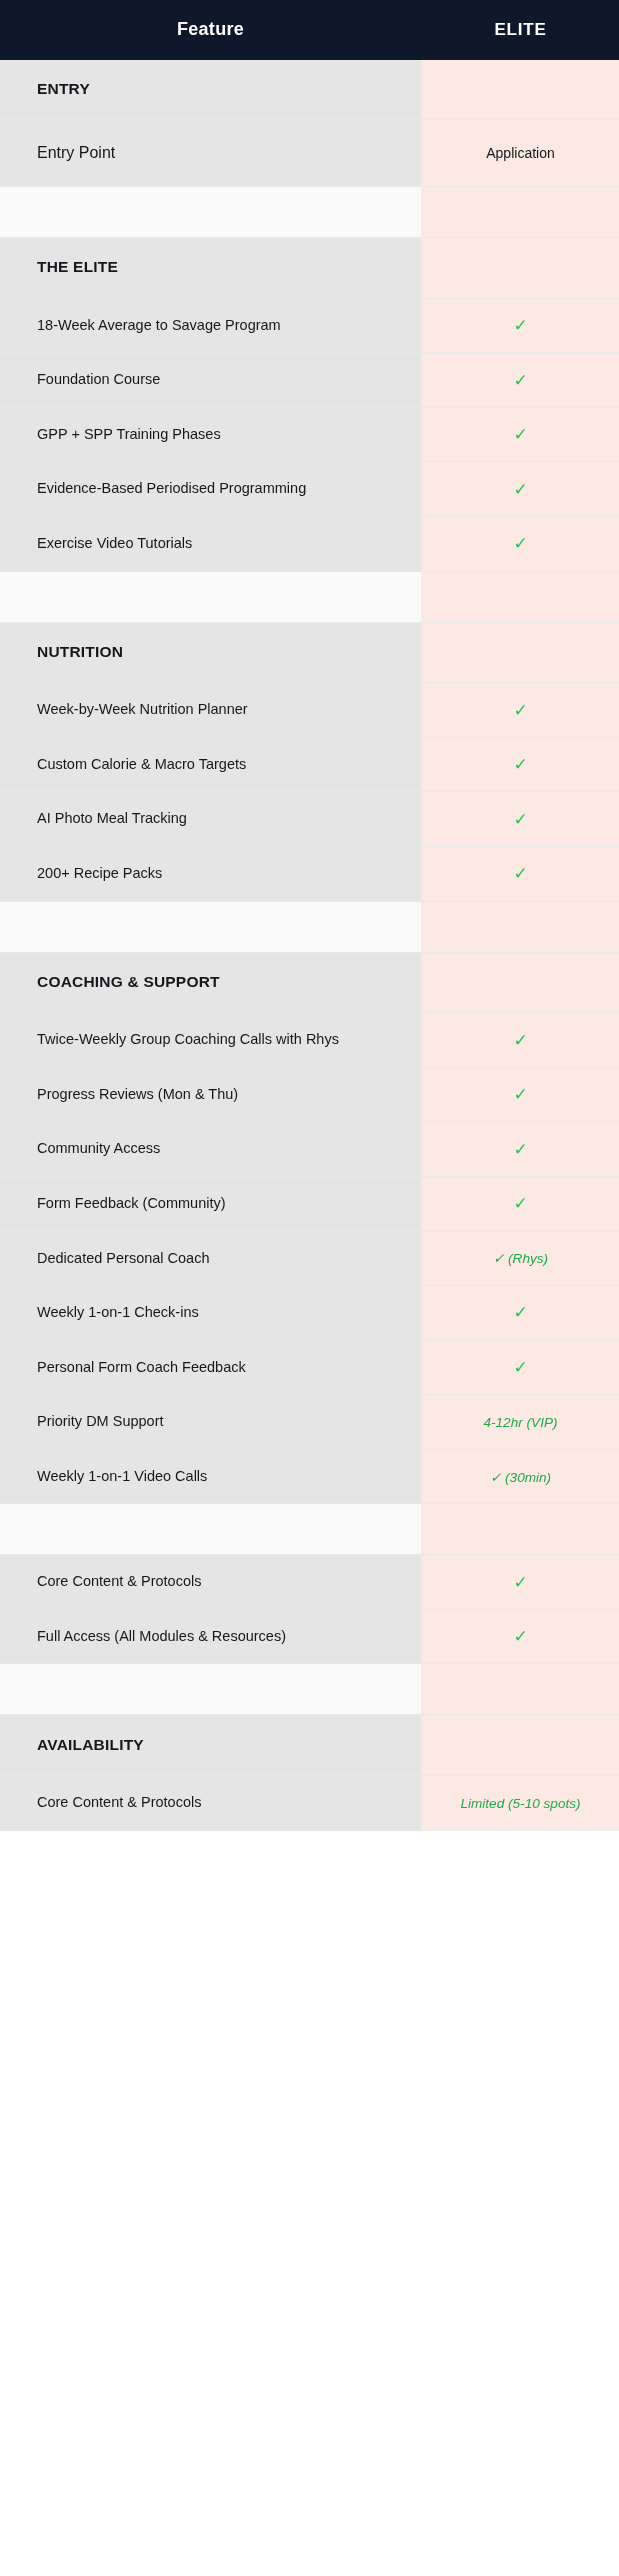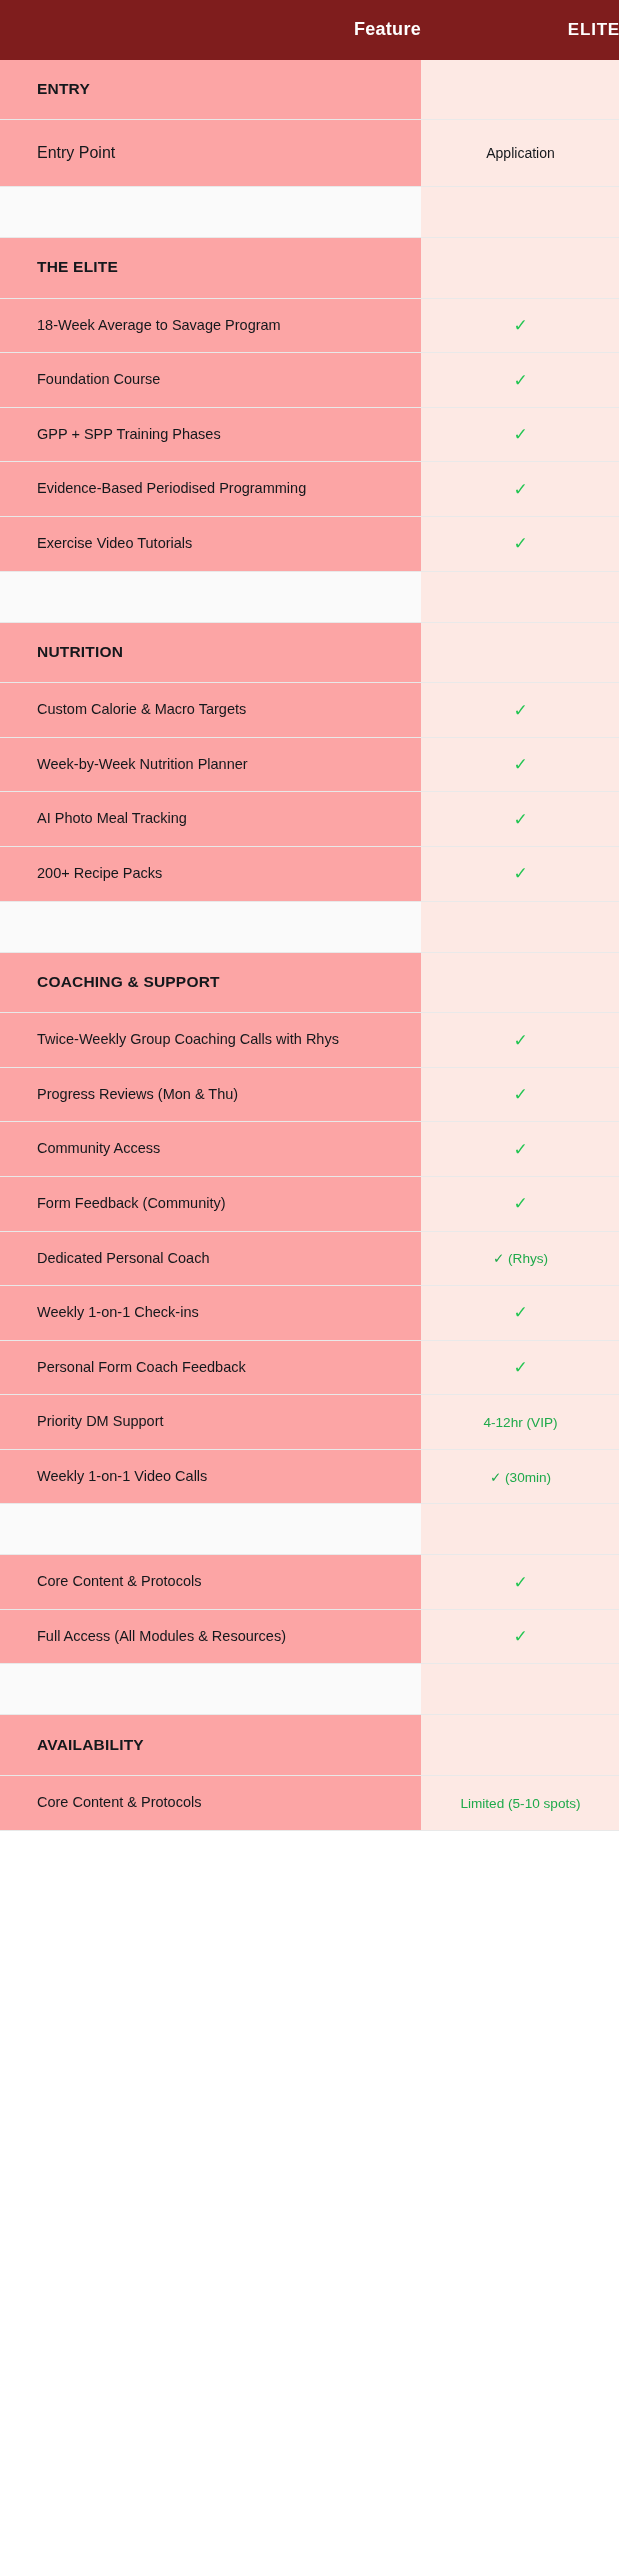--- a/index.html
+++ b/index.html
@@ -18,43 +18,43 @@
   }
   table.compare {
     border-collapse: collapse;
     width: 619px;
     table-layout: fixed;
   }
   table.compare col.c-feature { width: 421px; }
   table.compare col.c-elite { width: 199px; }
 
   thead th {
-    background: #7f1d1d;
+    background: #0f172a;
     color: #ffffff;
     font-size: 17.4px;
     font-weight: bold;
     letter-spacing: 0.3px;
     padding: 19.4px 0 19.4px 0;
-    text-align: right;
+    text-align: center;
     border: none;
   }
   thead th.feature-head {
     font-size: 18px;
   }
   thead th.elite-head {
     font-size: 17px;
     letter-spacing: 0.8px;
   }
 
   tbody td {
     border-bottom: 0.6px solid #e9e9e9;
     vertical-align: middle;
   }
   td.feat {
-    background: #fca5a5;
+    background: #e5e5e5;
     color: #14181c;
     font-size: 14.5px;
     padding: 17px 34px 17px 37px;
     line-height: 1.35;
   }
   td.elite {
     background: #fde9e4;
     text-align: center;
     font-size: 14px;
     color: #14181c;
@@ -82,20 +82,21 @@
   tr.spacer td.elite { background: #fde9e4; }
 
   .check {
     color: #23c552;
     font-size: 17px;
     line-height: 1;
   }
   .green-text {
     color: #1faa4b;
     font-size: 13.6px;
+    font-style: italic;
   }
   .plain-text {
     color: #14181c;
     font-size: 14px;
   }
   .nowrap { white-space: nowrap; }
 </style>
 </head>
 <body>
 
@@ -150,25 +151,25 @@
         </tr>
         <tr class="spacer">
           <td class="feat"></td>
           <td class="elite"></td>
         </tr>
         <tr class="section">
           <td class="feat">NUTRITION</td>
           <td class="elite"></td>
         </tr>
         <tr>
+          <td class="feat">Week-by-Week Nutrition Planner</td>
+          <td class="elite"><span class="check">✓</span></td>
+        </tr>
+        <tr>
           <td class="feat">Custom Calorie &amp; Macro Targets</td>
-          <td class="elite"><span class="check">✓</span></td>
-        </tr>
-        <tr>
-          <td class="feat">Week-by-Week Nutrition Planner</td>
           <td class="elite"><span class="check">✓</span></td>
         </tr>
         <tr>
           <td class="feat">AI Photo Meal Tracking</td>
           <td class="elite"><span class="check">✓</span></td>
         </tr>
         <tr>
           <td class="feat">200+ Recipe Packs</td>
           <td class="elite"><span class="check">✓</span></td>
         </tr>

